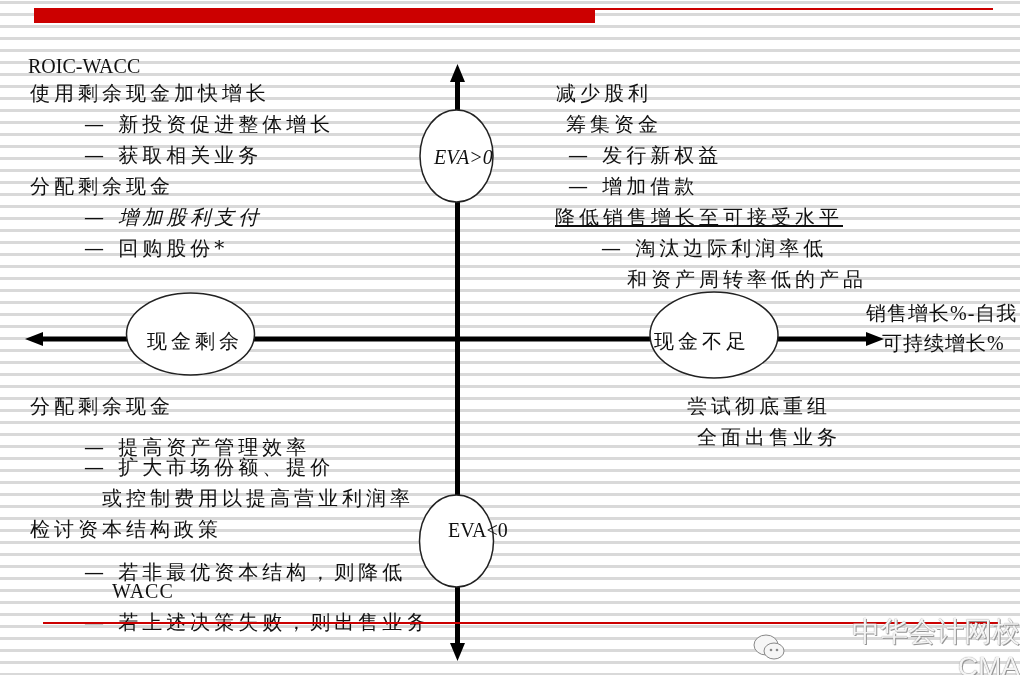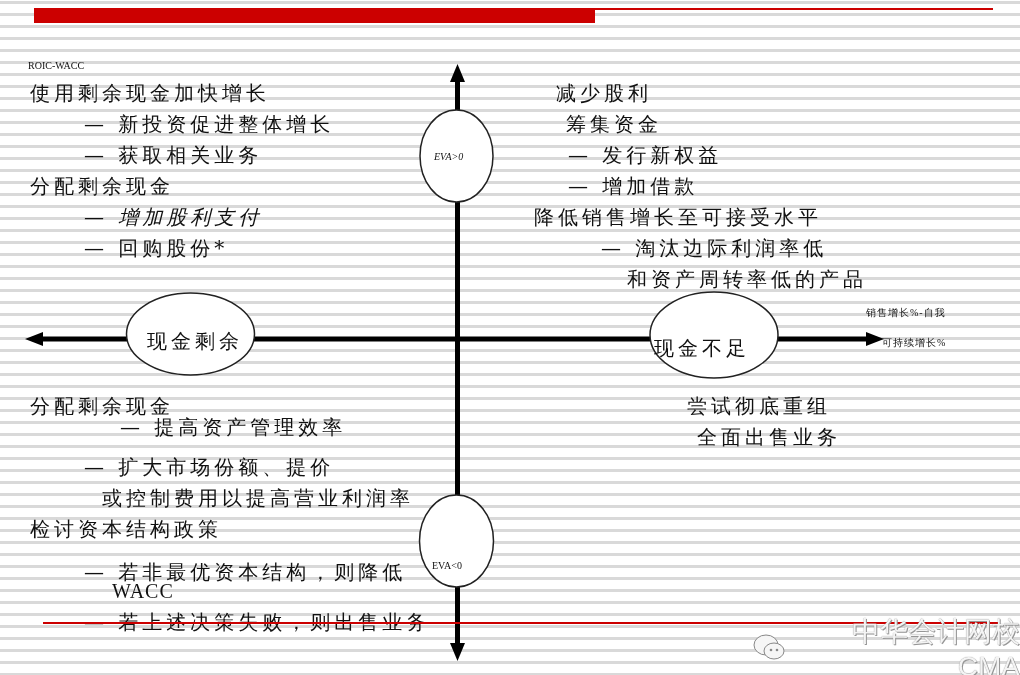--- a/index.html
+++ b/index.html
@@ -6,21 +6,21 @@
   body {
     width:1020px; height:675px; position:relative; overflow:hidden;
     background-color:#ffffff;
     background-image: repeating-linear-gradient(to bottom,
       #ffffff 0px, #ffffff 1px, #d9d9d9 1px, #d9d9d9 4px, #ffffff 4px, #ffffff 12px);
     font-family: "DejaVu Serif", "Liberation Serif", serif;
     color:#111;
   }
   .abs { position:absolute; white-space:nowrap; }
   .cn { font-size:20px; letter-spacing:4px; line-height:22px;text-align:right; }
-  .small { font-size:10px; line-height:18px; font-family:"Liberation Serif", serif; }
+  .small { font-size:20px; line-height:18px; font-family:"Liberation Serif", serif; }
   .lat { font-family:"Liberation Serif", serif; }
   svg { position:absolute; left:0; top:0; }
   .watermark {
     position:absolute; left:752px; top:613px; display:flex; align-items:center;
     color:#f4f4f4; font-family:"Liberation Sans", sans-serif; font-size:28px;
     text-shadow: 0 0 1px #777, 1px 1px 0 #999;
     text-align: right;
   }
 </style>
 </head>
@@ -43,46 +43,46 @@
   <ellipse cx="456.5" cy="541" rx="37" ry="46" fill="#fff" stroke="#222" stroke-width="1.5"></ellipse>
   <ellipse cx="190.5" cy="334" rx="64" ry="41" fill="#fff" stroke="#222" stroke-width="1.5"></ellipse>
   <ellipse cx="714" cy="335" rx="64" ry="43" fill="#fff" stroke="#222" stroke-width="1.5"></ellipse>
 </svg>
 
 <div class="abs small lat" style="left:28px;top:57px;">ROIC-WACC</div>
 <div class="abs small" style="left:866px;top:304px;letter-spacing:1px;">销售增长%-自我</div>
 <div class="abs small" style="left:882px;top:334px;letter-spacing:1px;">可持续增长%</div>
 
 <div class="abs small lat" style="left:434px;top:148px;font-style:italic;">EVA&gt;0</div>
-<div class="abs small lat" style="left:432px;top:521px;margin-top:36px;">EVA&lt;0</div>
+<div class="abs small lat" style="left:448px;top:521px;">EVA&lt;0</div>
 <div class="abs cn" style="left:147px;top:330px;">现金剩余</div>
-<div class="abs cn" style="left:654px;top:330px;margin-top:7px;">现金不足</div>
+<div class="abs cn" style="left:654px;top:330px;">现金不足</div>
 
 <div>
   <div class="abs cn" style="left:30px;top:82px;">使用剩余现金加快增长</div>
   <div class="abs cn" style="left:84px;top:113px;">— 新投资促进整体增长</div>
   <div class="abs cn" style="left:84px;top:144px;">— 获取相关业务</div>
   <div class="abs cn" style="left:30px;top:175px;">分配剩余现金</div>
   <div class="abs cn" style="left:84px;top:206px;font-style:italic;">— 增加股利支付</div>
   <div class="abs cn" style="left:84px;top:237px;">— 回购股份*</div>
 </div>
 
 <div>
   <div class="abs cn" style="left:556px;top:82px;">减少股利</div>
   <div class="abs cn" style="left:566px;top:113px;">筹集资金</div>
   <div class="abs cn" style="left:568px;top:144px;">— 发行新权益</div>
   <div class="abs cn" style="left:568px;top:175px;">— 增加借款</div>
-  <div class="abs cn" style="left:534px;top:206px;">降低销售增长至可接受水平</div>
+  <div class="abs cn" style="left:555px;top:206px;text-decoration:underline;">降低销售增长至可接受水平</div>
   <div class="abs cn" style="left:601px;top:237px;">— 淘汰边际利润率低</div>
   <div class="abs cn" style="left:627px;top:268px;">和资产周转率低的产品</div>
 </div>
 
 <div>
   <div class="abs cn" style="left:30px;top:395px;">分配剩余现金</div>
-  <div class="abs cn" style="left:84px;top:416px;margin-left:36px;">— 提高资产管理效率</div>
+  <div class="abs cn" style="left:84px;top:436px;">— 提高资产管理效率</div>
   <div class="abs cn" style="left:84px;top:456px;">— 扩大市场份额、提价</div>
   <div class="abs cn" style="left:102px;top:487px;">或控制费用以提高营业利润率</div>
   <div class="abs cn" style="left:30px;top:518px;">检讨资本结构政策</div>
   <div class="abs cn" style="left:84px;top:535px;margin-top:26px;">— 若非最优资本结构，则降低</div>
   <div class="abs cn lat" style="left:112px;top:580px;letter-spacing:1px;">WACC</div>
   <div class="abs cn" style="left:84px;top:611px;">— 若上述决策失败，则出售业务</div>
 </div>
 
 <div>
   <div class="abs cn" style="left:680px;top:395px;margin-left:7px;">尝试彻底重组</div>

